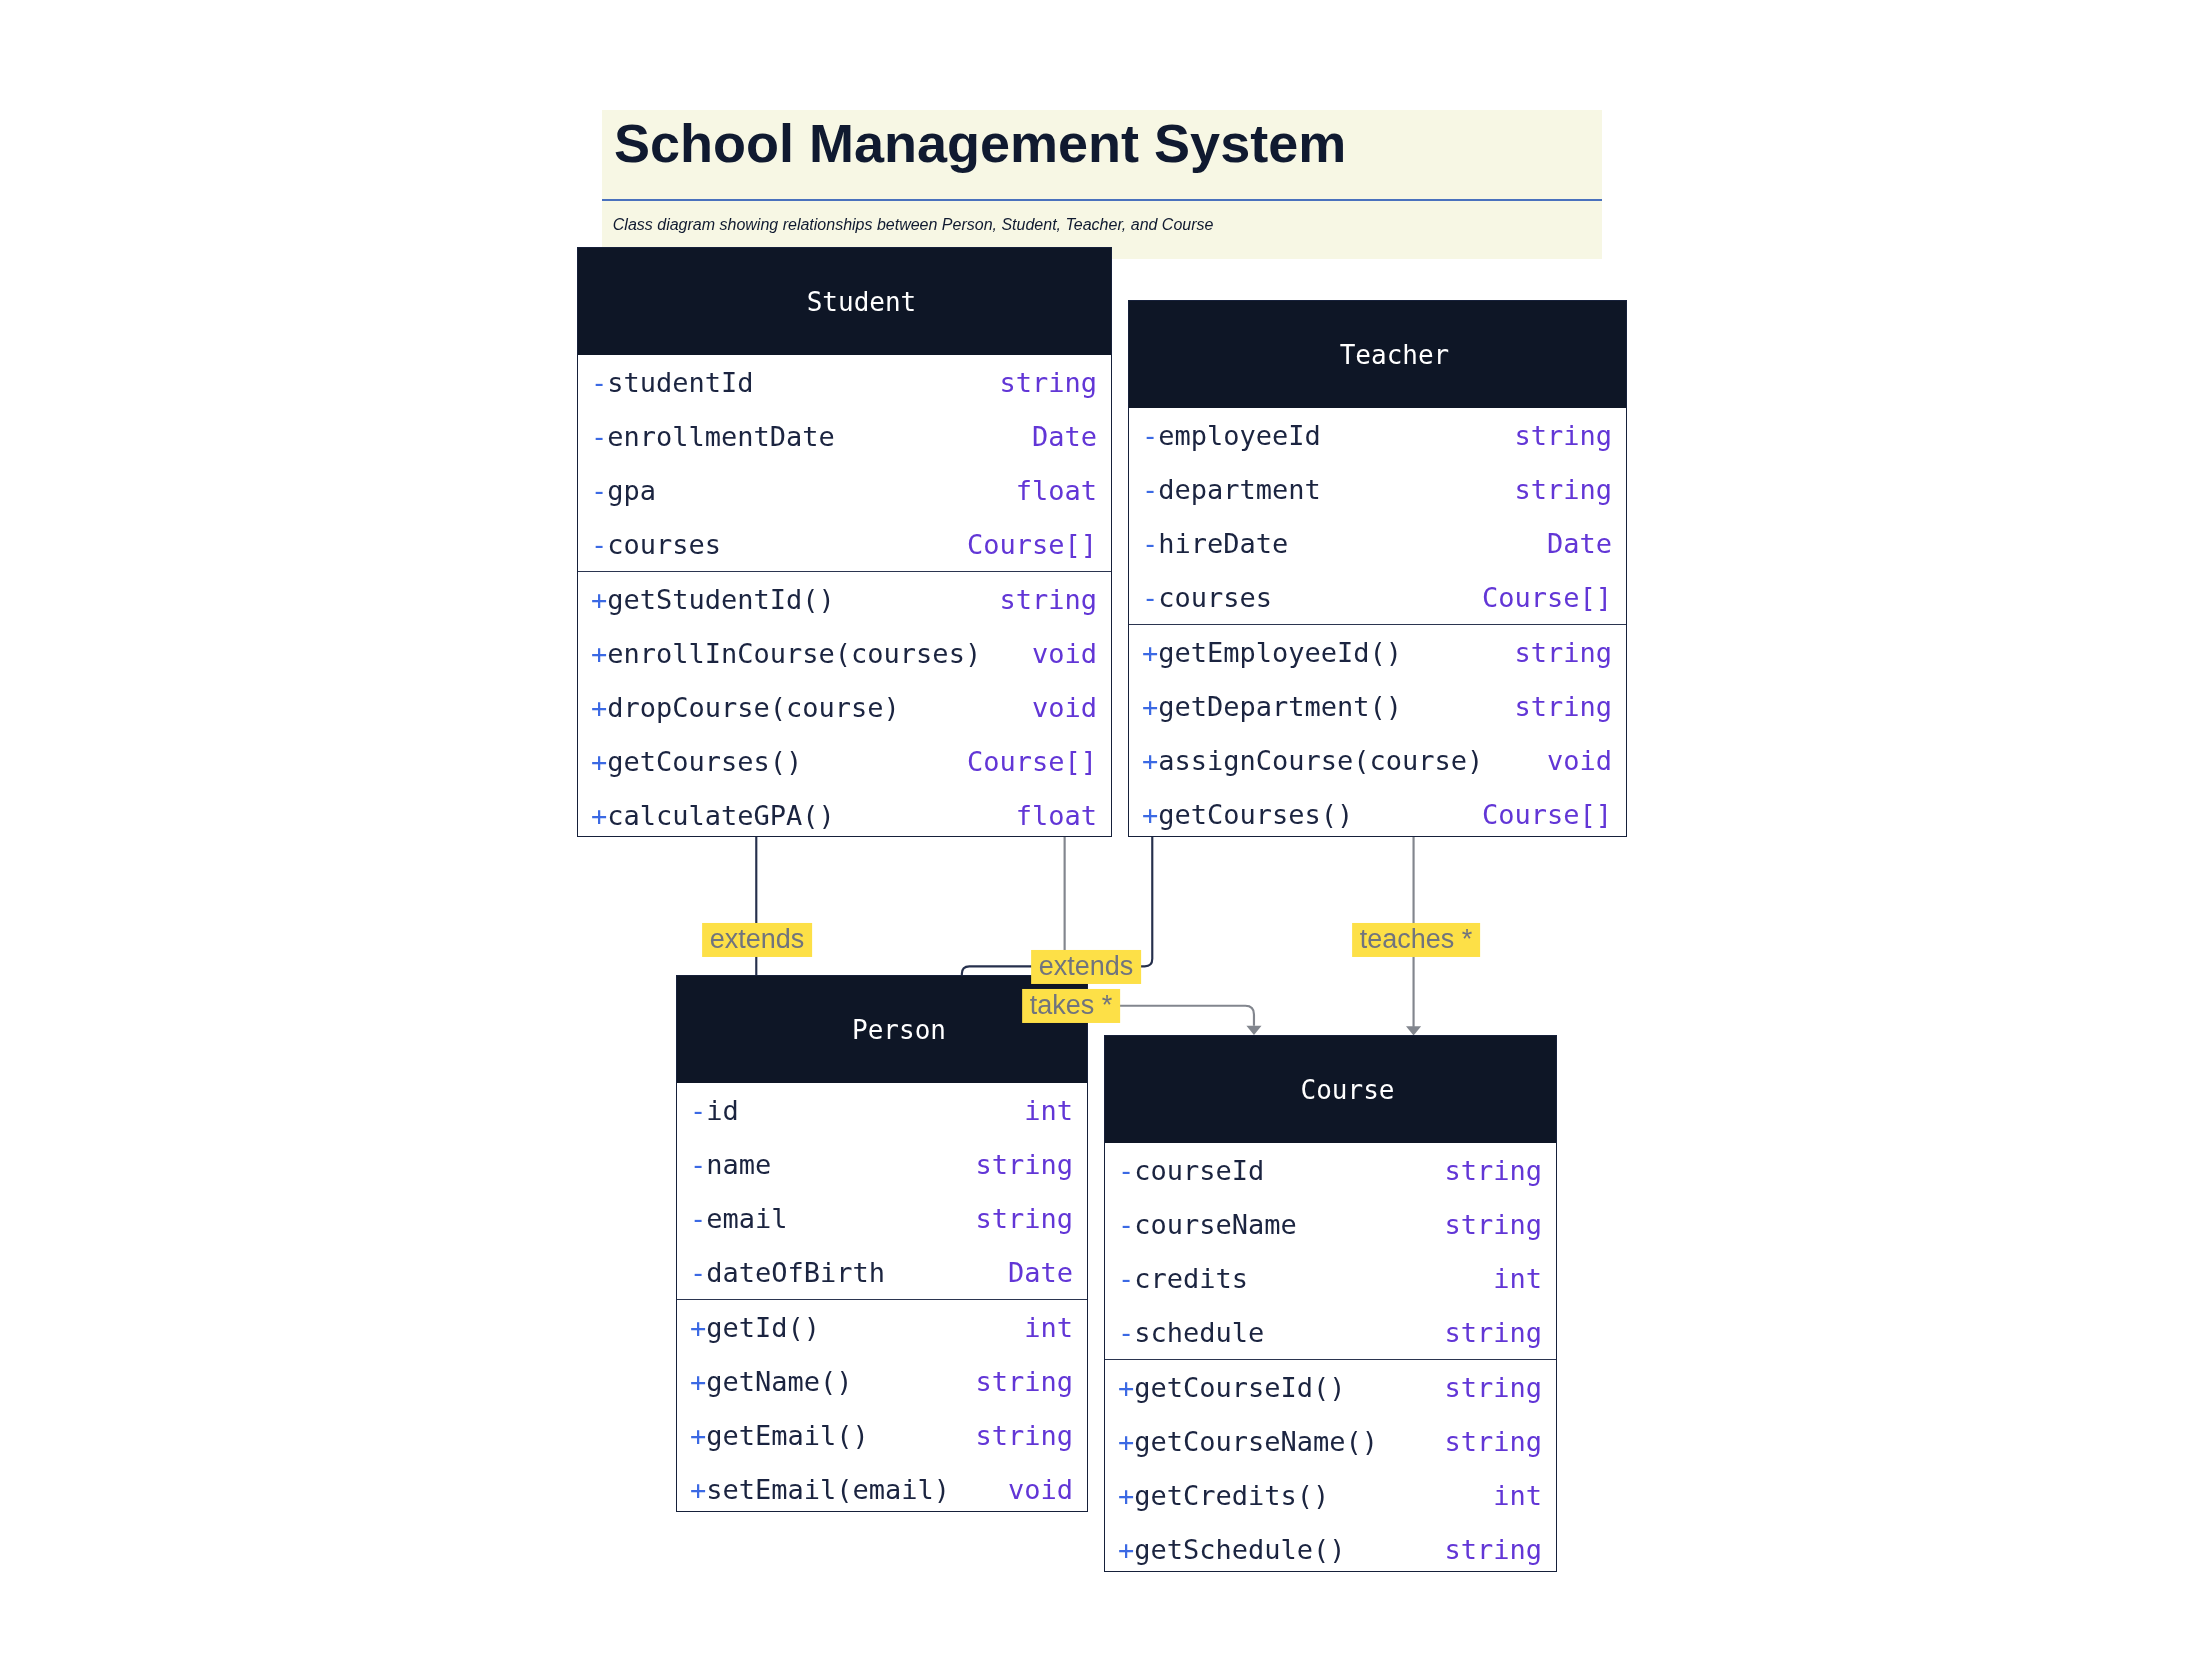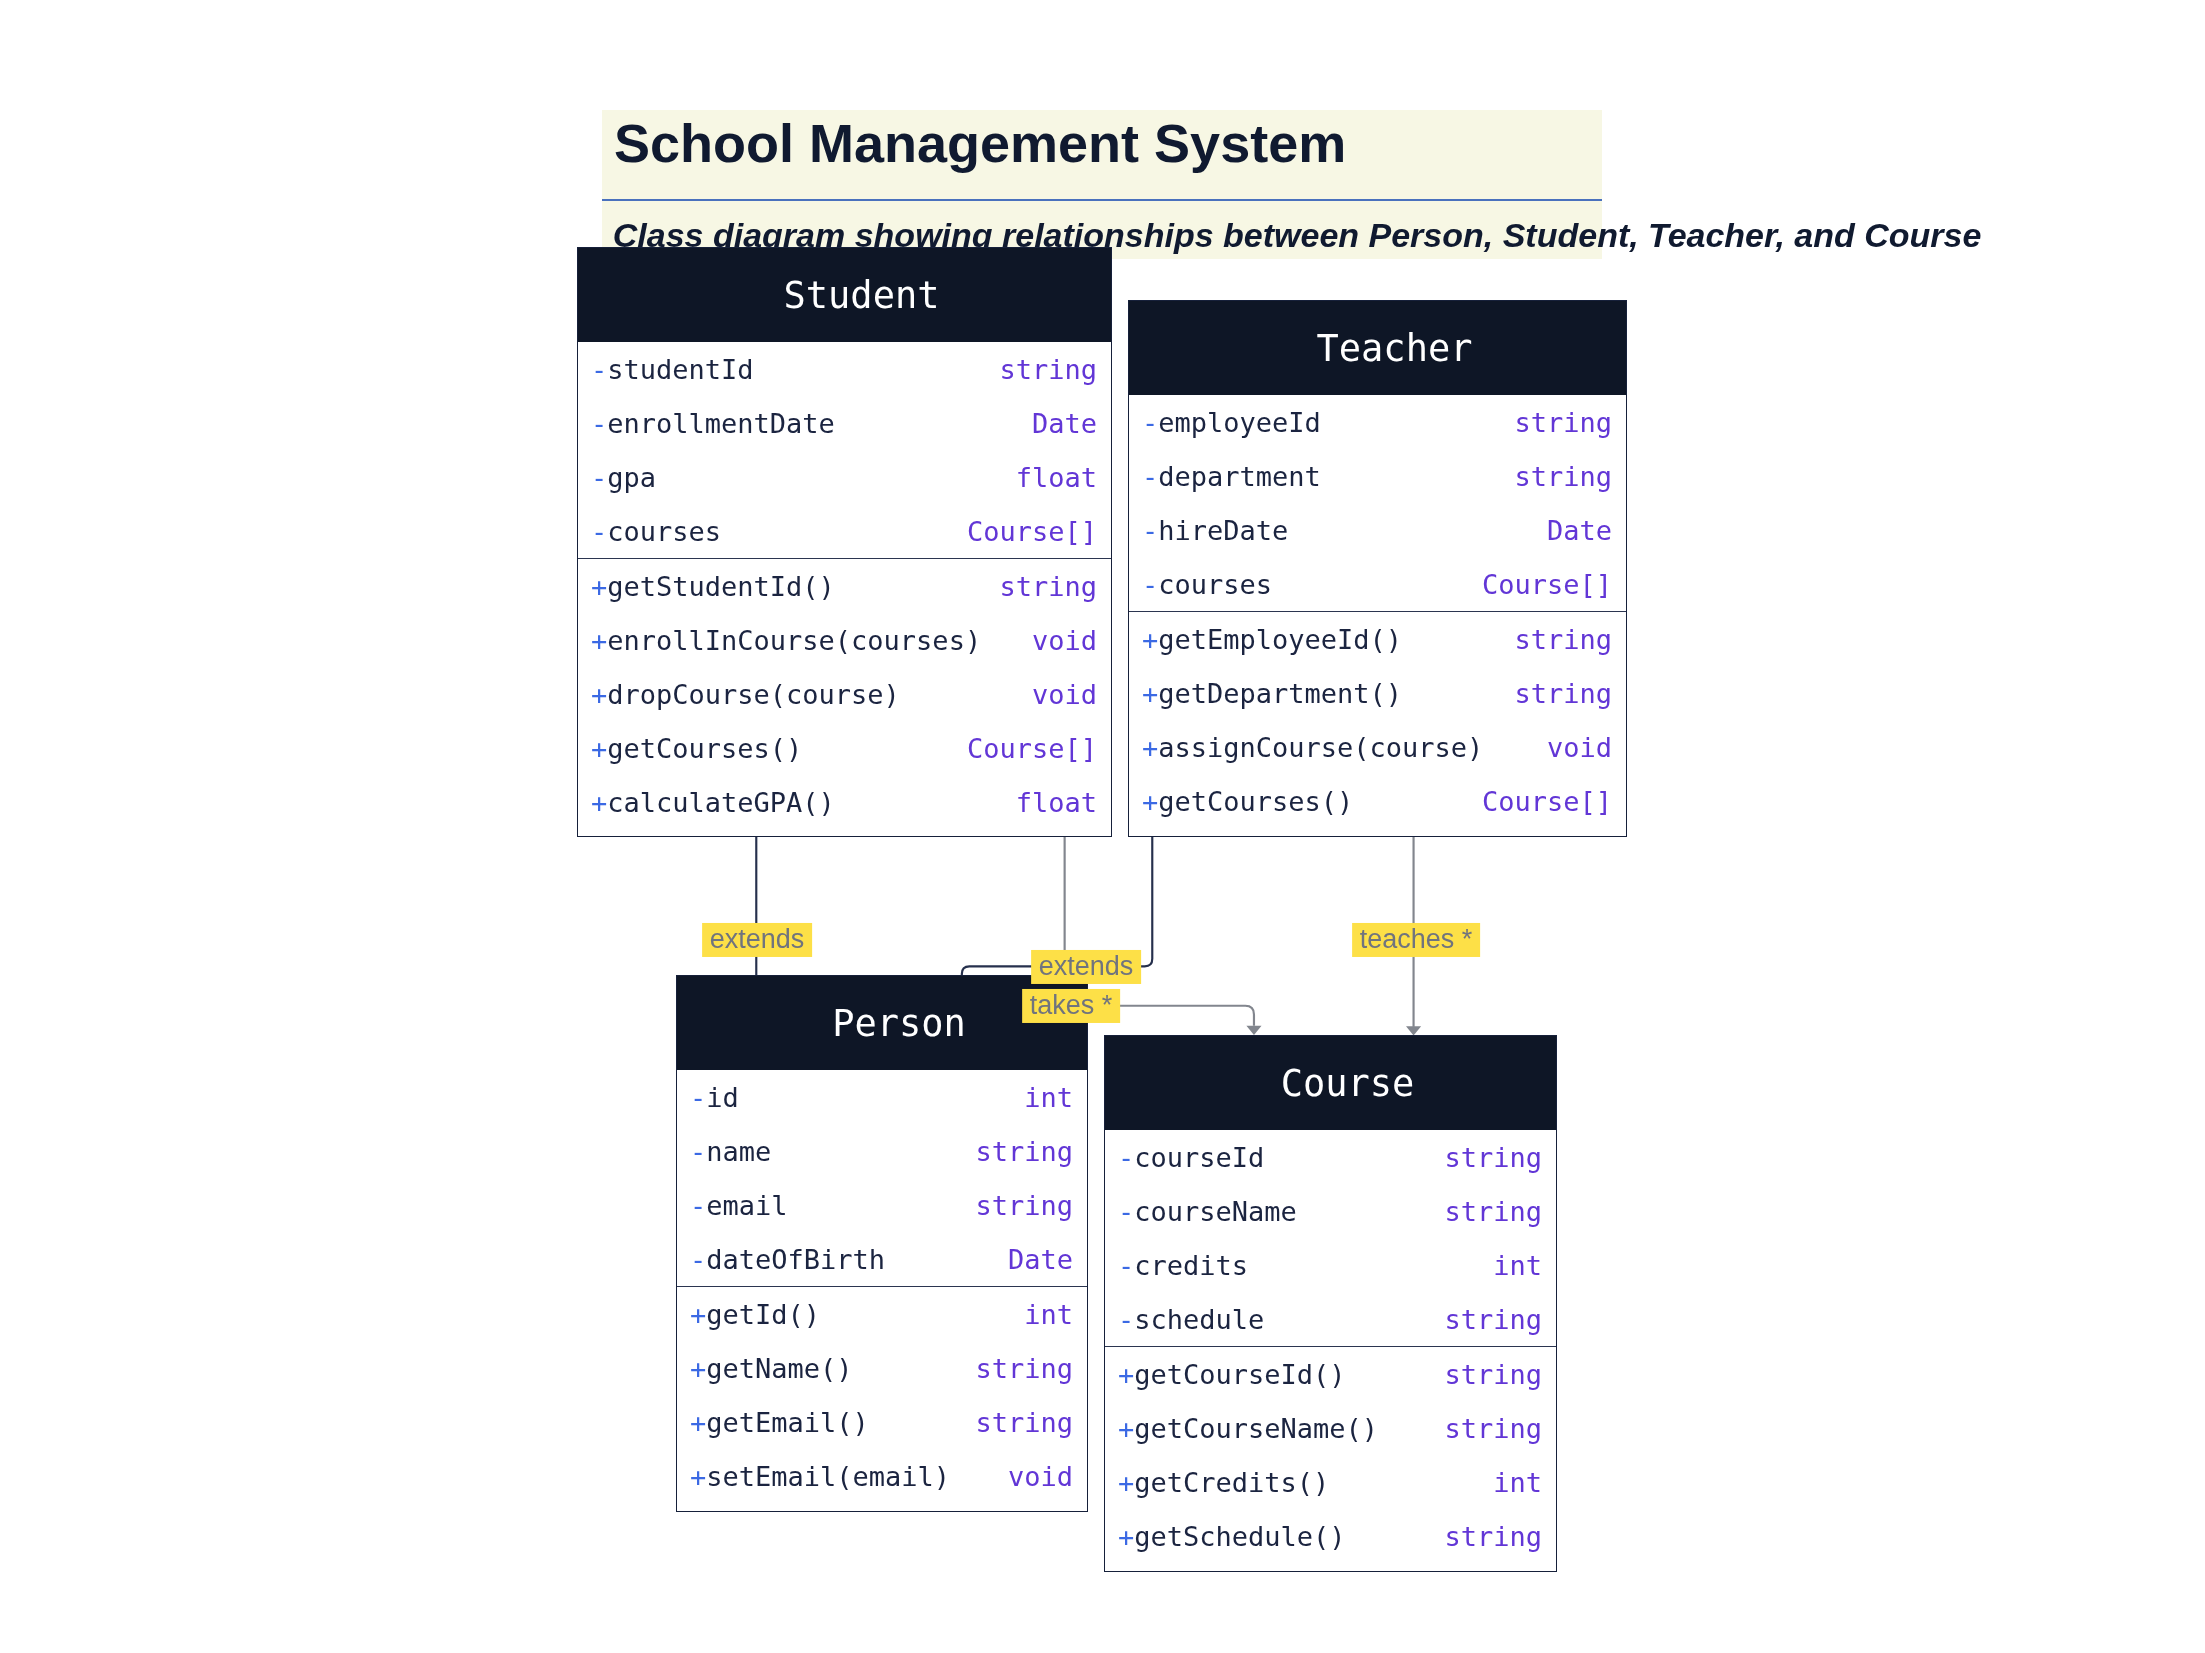--- a/index.html
+++ b/index.html
@@ -12,33 +12,33 @@
   body{width:2205px;height:1654px;background:var(--canvas-bg);overflow:hidden;
        font-family:"Liberation Sans",sans-serif;}
   .canvas{position:absolute;left:0;top:0;width:2205px;height:1654px;}
 
   
   .title-block{position:absolute;left:602px;top:82px;width:1000px;height:149px;
                background:var(--title-bg);margin-top:28px;}
   .title-block h1{position:absolute;left:12px;top:-7.6px;margin:0;
                   font-size:54px;font-weight:bold;color:#101a30;line-height:1.55;}
   .rule{position:absolute;left:0;top:89px;width:100%;height:1.6px;background:var(--divider-blue);}
-  .subtitle{position:absolute;left:10.8px;top:105px;font-size:34px;font-style:italic;
-            color:#101a30;line-height:1.2;white-space:nowrap;font-weight:bold;}
+  .subtitle{position:absolute;left:10.8px;top:105px;font-size:16px;font-style:italic;
+            color:#101a30;line-height:1.2;white-space:nowrap;}
 
   
   .classbox{position:absolute;box-sizing:border-box;background:#fff;
             border:1.6px solid var(--box-border);}
   #cls-student{left:577px;top:247px;width:535px;height:590px;}
   #cls-teacher{left:1128px;top:300px;width:499px;height:537px;}
   #cls-person{left:676px;top:975px;width:412px;height:537px;}
   #cls-course{left:1104px;top:1035px;width:453px;height:537px;}
-  .classhead{height:94px;background:var(--header-bg);color:#ffffff;
+  .classhead{height:107px;background:var(--header-bg);color:#ffffff;
              display:flex;align-items:center;justify-content:center;
-             font-family:"DejaVu Sans Mono",monospace;font-size:37px;padding-left:34px;}
+             font-family:"DejaVu Sans Mono",monospace;font-size:26px;padding-left:34px;}
   .meths{border-top:1.1px solid #2b3550;}
   .row{height:54px;display:flex;align-items:center;padding:0 14px 0 13px;
        font-family:"DejaVu Sans Mono",monospace;font-size:27px;white-space:pre;}
   .sign{color:var(--visibility-color);}
   .mname{color:var(--name-color);}
   .mtype{color:var(--type-color);margin-left:auto;}
 
   
   svg.edges{position:absolute;left:0;top:0;width:2205px;height:1654px;pointer-events:none;}
   .edge-navy{stroke:var(--extends-line);stroke-width:4;fill:none;}

